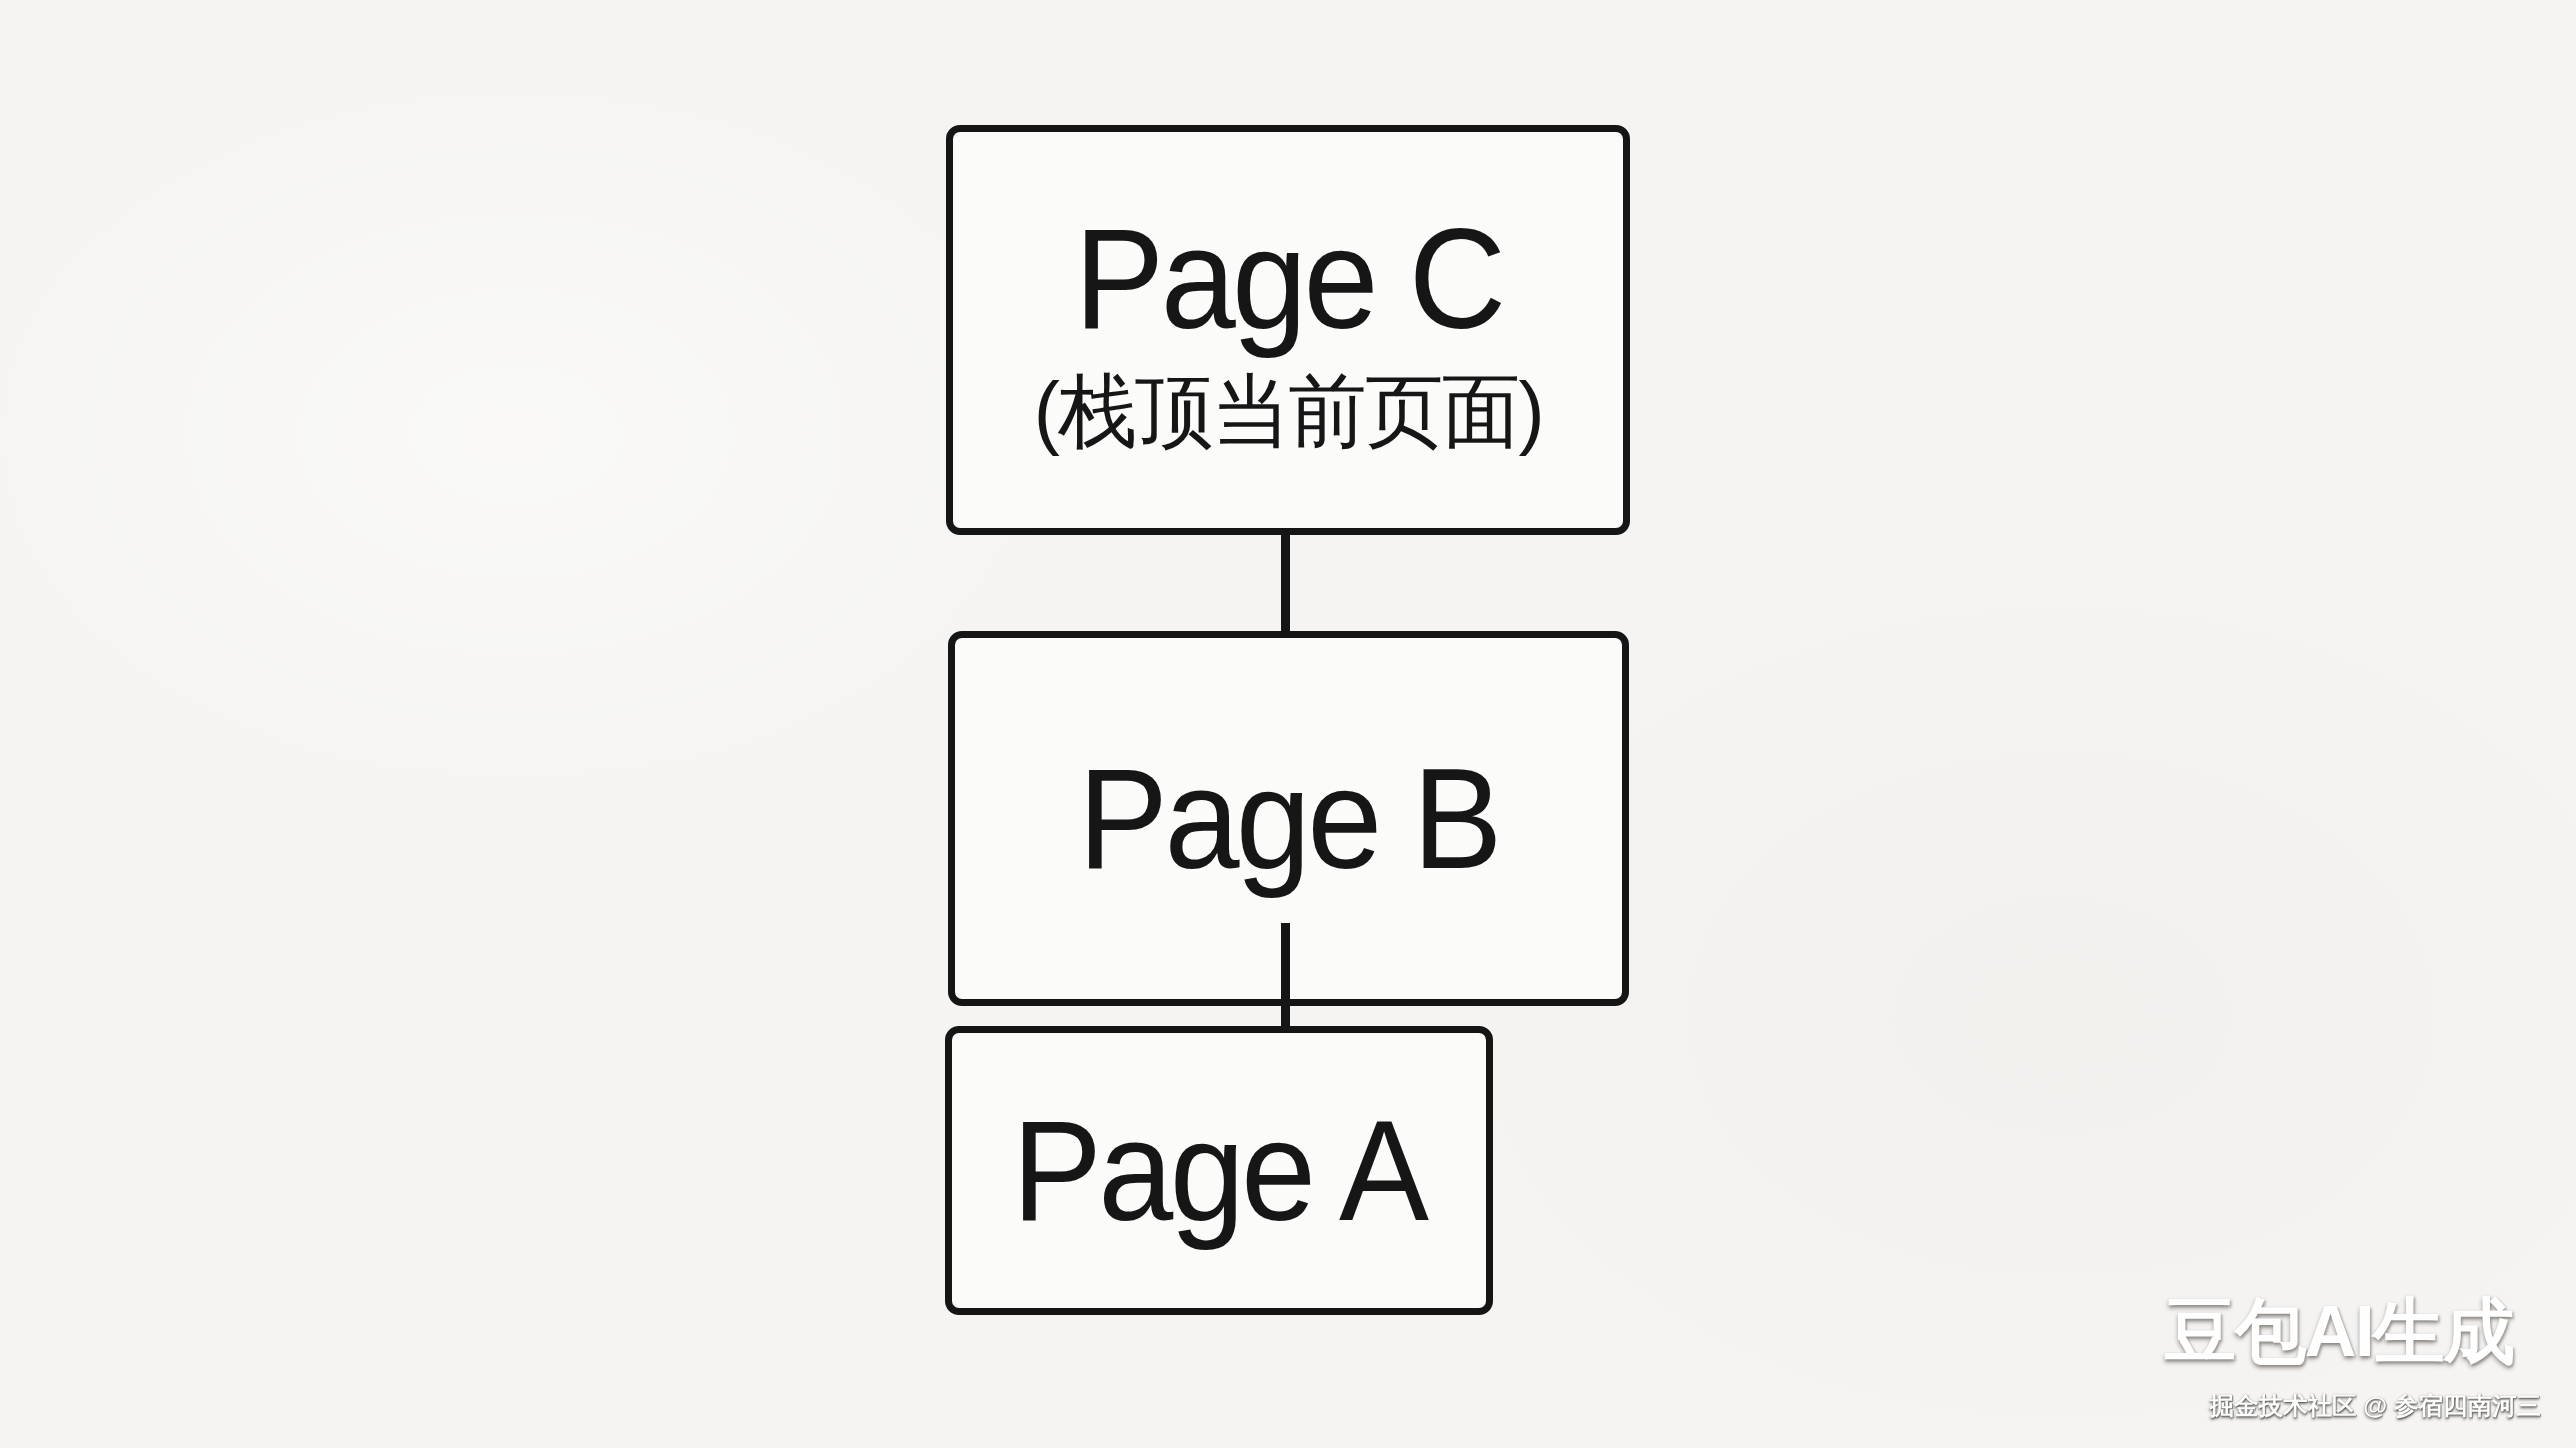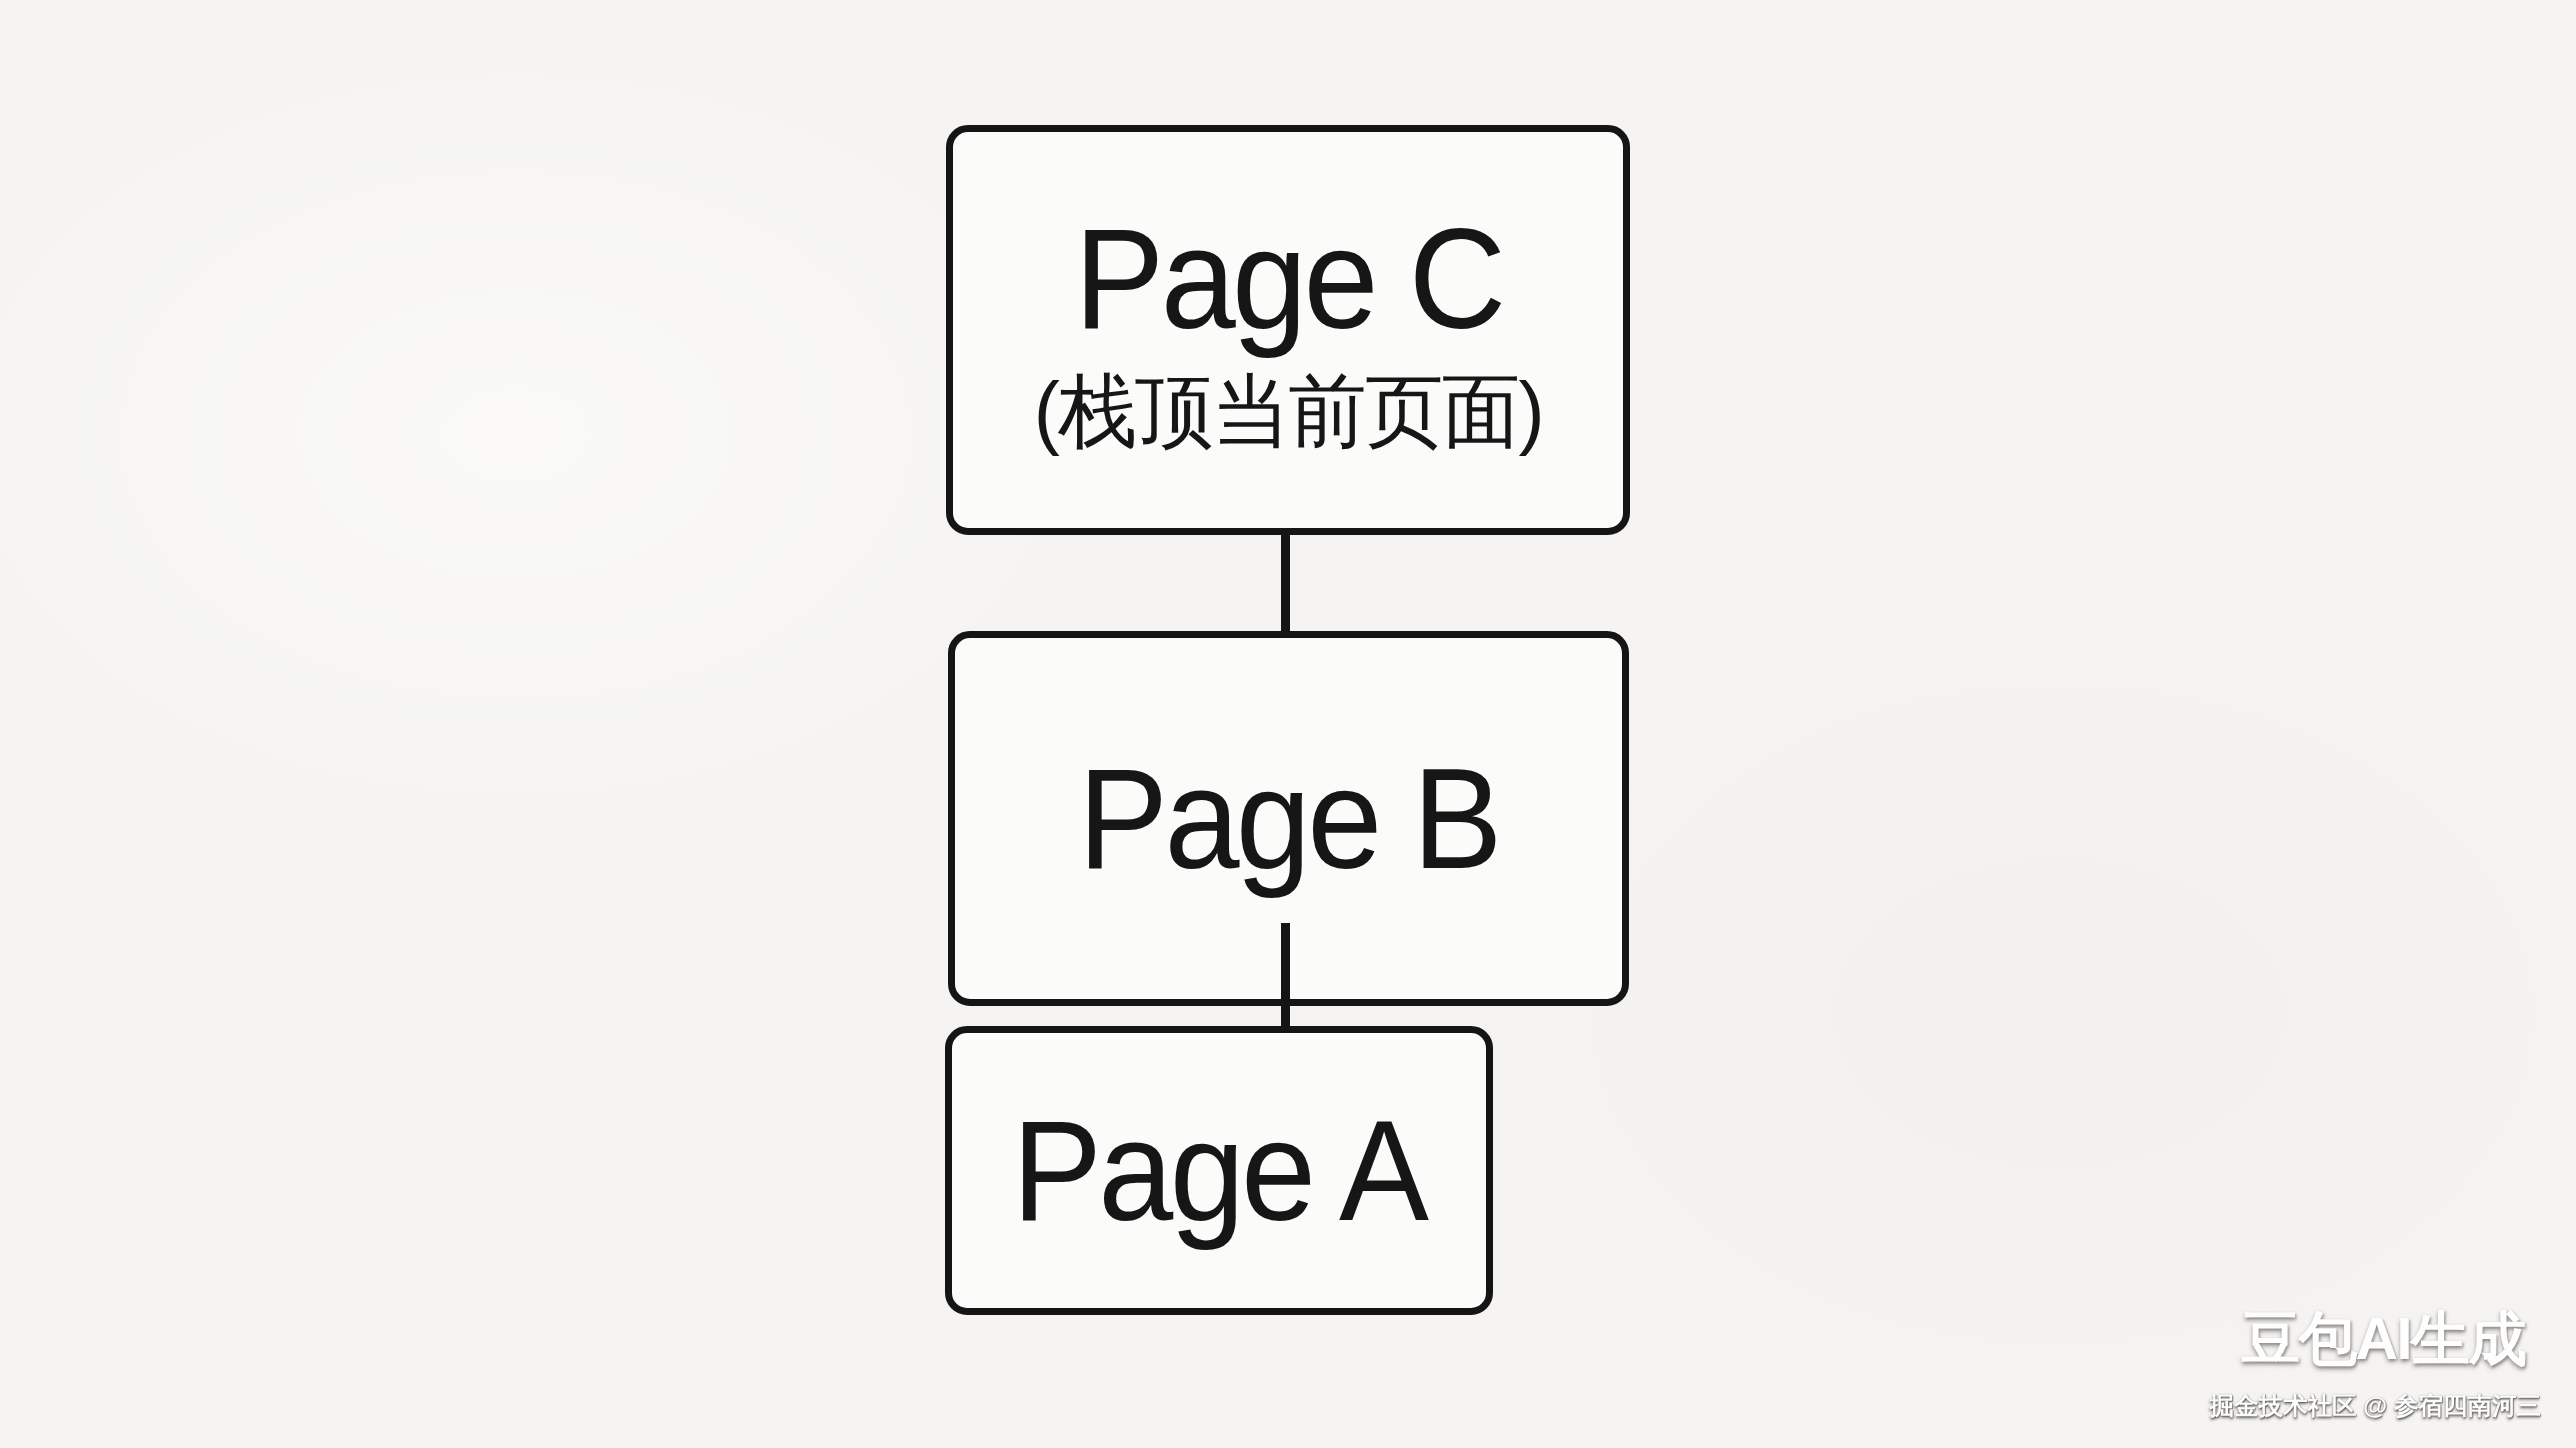--- a/index.html
+++ b/index.html
@@ -19,21 +19,21 @@
     background:
       radial-gradient(ellipse 849px 566px at 20% 30%, rgba(255,255,255,0.5), rgba(255,255,255,0) 70%),
       radial-gradient(ellipse 944px 661px at 80% 70%, rgba(238,236,232,0.5), rgba(238,236,232,0) 70%),
       #f5f4f2;
   }
   .box {
     position: absolute;
     box-sizing: border-box;
     background: #fbfbfa;
     border: 7.5px solid #151515;
-    border-radius: 22px;
+    border-radius: 14px;
     display: flex;
     flex-direction: column;
     align-items: center;
     justify-content: center;
     text-align: center;
   }
   .box-c { left: 946px; top: 125px;  width: 684px; height: 410px; }
   .box-b { left: 948px; top: 631px;  width: 681px; height: 375px; }
   .box-a { left: 945px; top: 1026px; width: 548px; height: 289px; }
   .box-title {
@@ -62,26 +62,26 @@
   }
   .connector-top    { left: 1281px; top: 528px; height: 109px; }
   .connector-bottom { left: 1281px; top: 923px; height: 109px; }
   .watermark {
     position: absolute;
     right: 35px;
     bottom: 26.4px;
     text-align: right;
   }
   .wm-brand {
-    font-size: 59px;
+    font-size: 72px;
     font-weight: bold;
     letter-spacing: -1.9px;
     color: #fefefe;
     white-space: nowrap;
-    margin-right: 16px;
+    margin-right: 28px;
     text-shadow:
       0 2.8px 4.7px rgba(95, 90, 85, 0.55),
       1.9px 1.9px 1.9px rgba(120, 115, 110, 0.35),
       0 0 0.9px rgba(140, 135, 130, 0.4);
   }
   .wm-credit {
     margin-top: 9px;
     font-size: 24.5px;
     font-weight: bold;
     letter-spacing: 0px;

